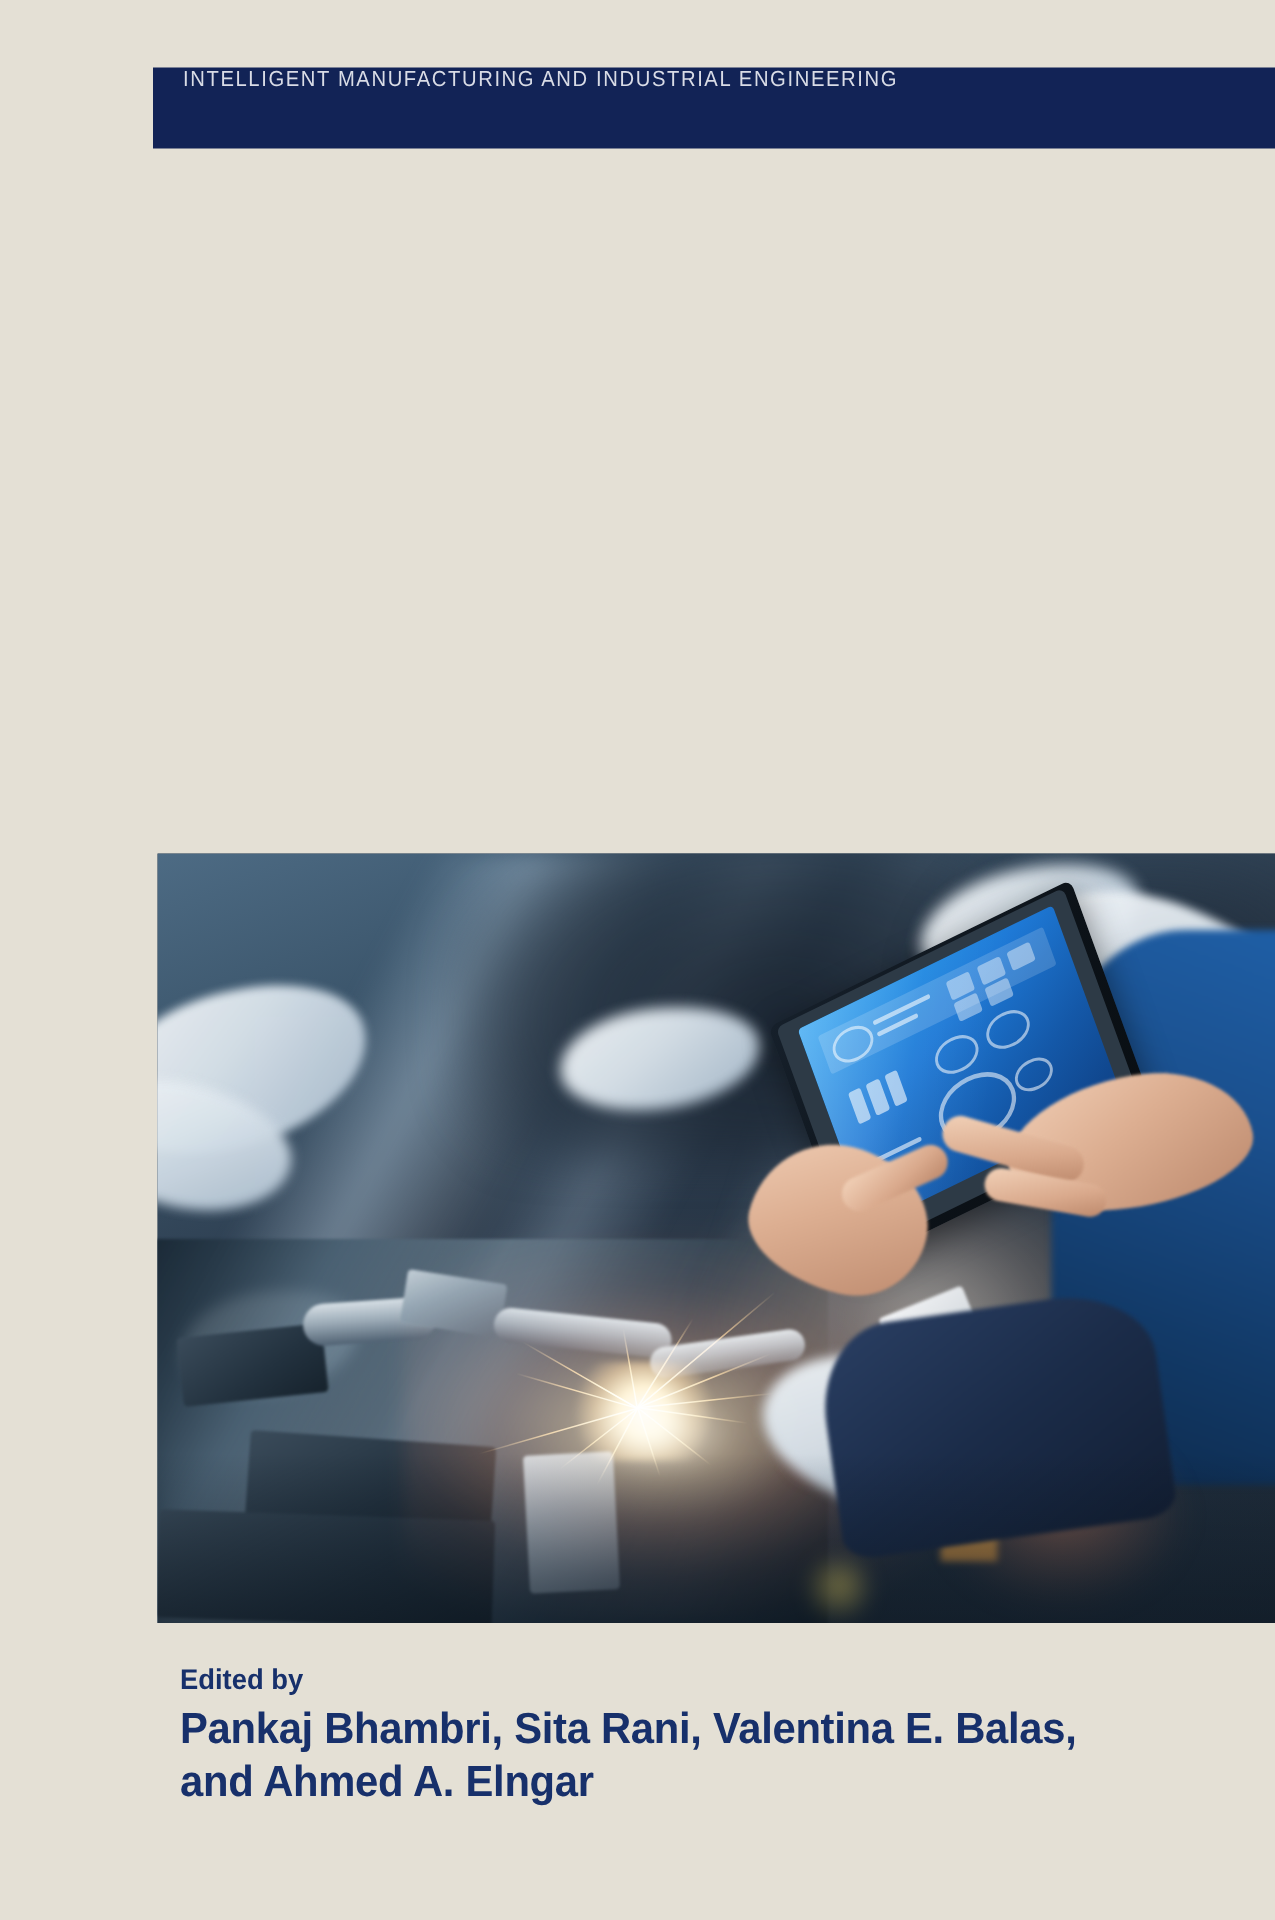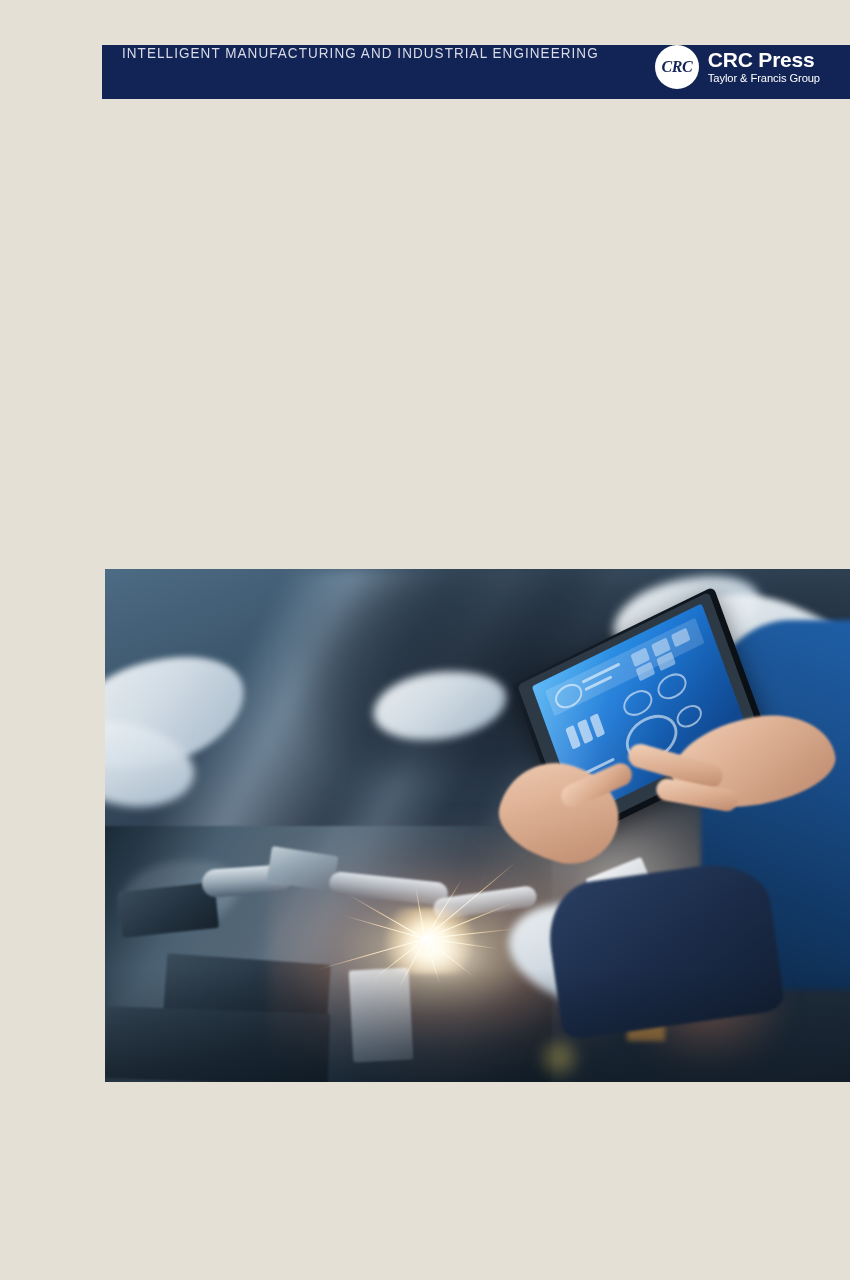--- a/index.html
+++ b/index.html
@@ -363,29 +363,20 @@
   }
 </style>
 </head>
 <body>
 
 <div id="cover">
 
   <div id="series-banner">
     <div id="series-title">INTELLIGENT MANUFACTURING AND INDUSTRIAL ENGINEERING</div>
 
-    <div id="crc-logo">
-      <div id="crc-mark">
-        <span id="crc-mark-text">CRC</span>
-      </div>
-      <div id="crc-wordmark">
-        <span id="crc-press-name">CRC Press</span>
-        <span id="crc-press-sub">Taylor &amp; Francis Group</span>
-      </div>
-    </div>
   </div>
 
 
   <div id="cover-photo">
     <div class="ph" id="ph-bg"></div>
     <div class="ph" id="ph-bg-beams"></div>
     <div class="ph" id="ph-ceiling-dark"></div>
     <div class="ph" id="ph-right-dark"></div>
 
     <div class="ph robot-blob" id="ph-arm-l1"></div>
@@ -460,14 +451,21 @@
     <div class="finger" style="left:61%;  top:40%; width:10%; height:4.4%; transform:rotate(-24deg);"></div>
     <div class="ph hand" id="ph-hand-point"></div>
     <div class="finger" style="left:70%;  top:36%; width:13%; height:4.6%; transform:rotate(16deg);"></div>
     <div class="finger" style="left:74%;  top:42%; width:11%; height:4.2%; transform:rotate(10deg);"></div>
     <div class="ph" id="ph-cuff"></div>
     <div class="ph" id="ph-sleeve"></div>
 
     <div class="ph" id="ph-bottom-dark"></div>
   </div>
 
+  <div id="author-block">
+    <p id="edited-by">Edited by</p>
+    <p id="author-names">
+      <span>Pankaj Bhambri, Sita Rani, Valentina E. Balas,</span><br>
+      <span>and Ahmed A. Elngar</span>
+    </p>
+  </div>
 
 </div>
 
 </body></html>

